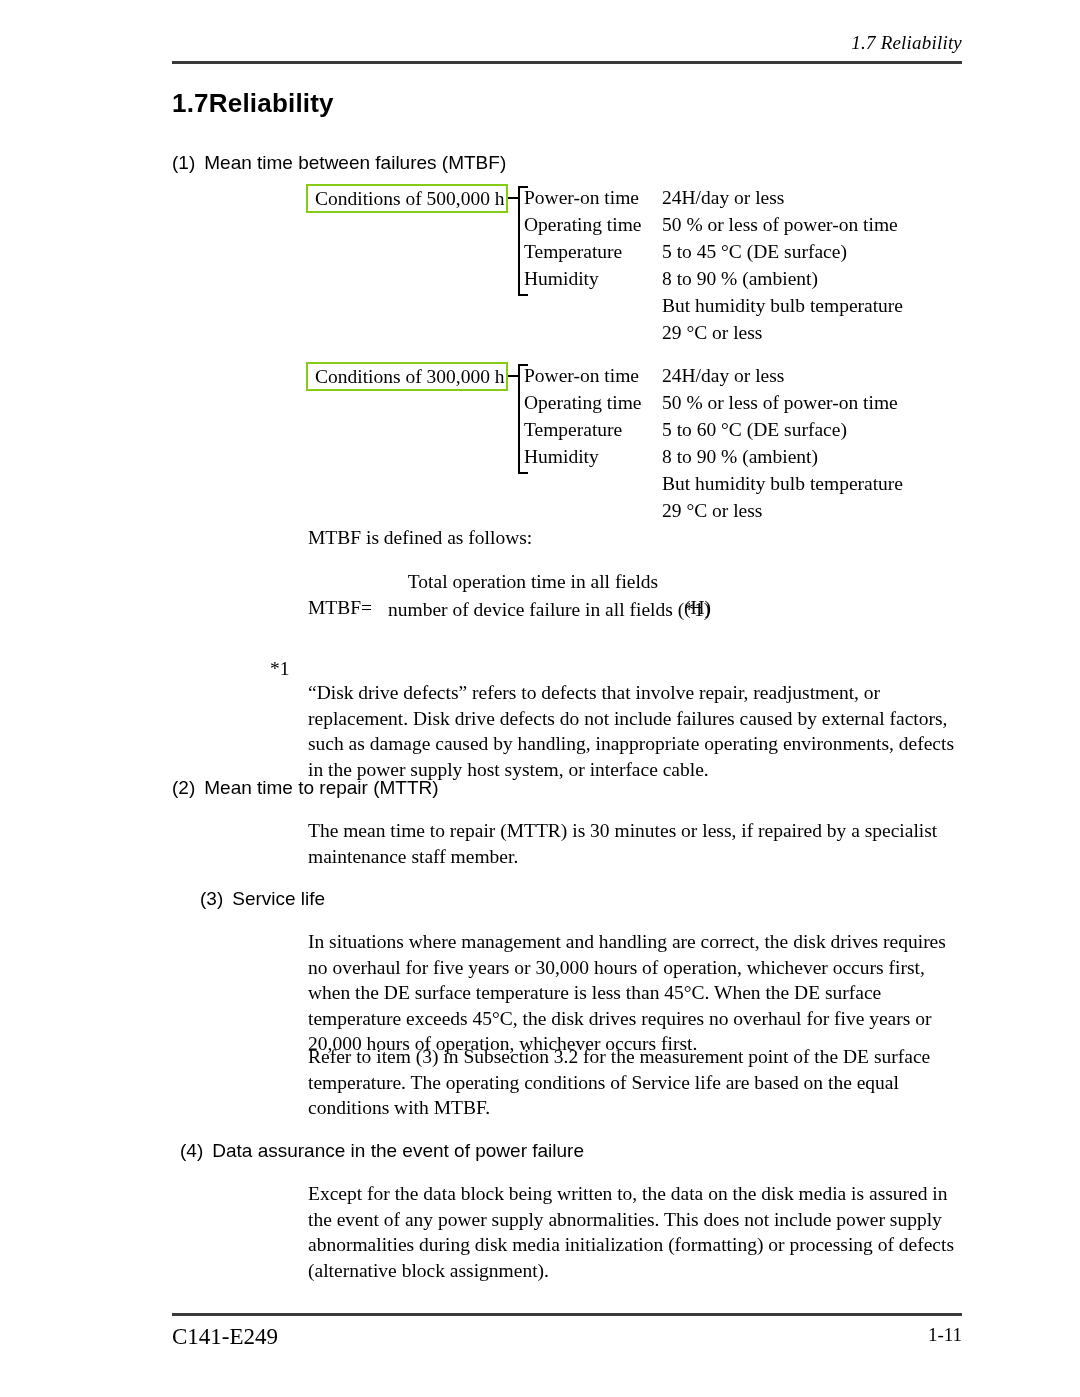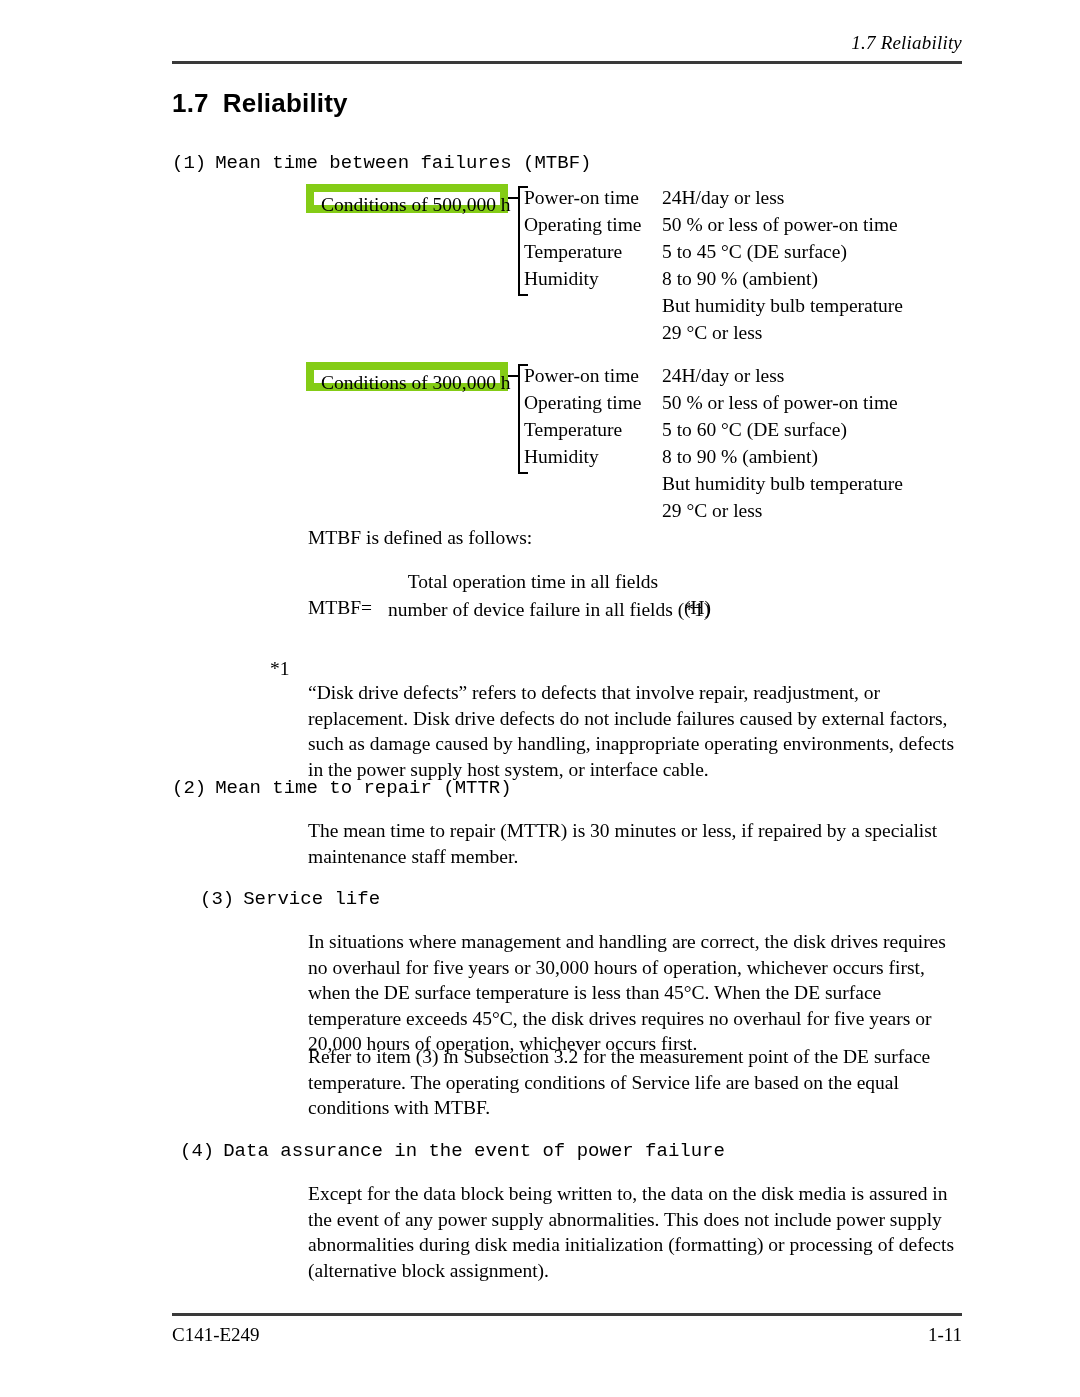--- a/index.html
+++ b/index.html
@@ -47,27 +47,27 @@
   
   .section-heading {
     position: absolute;
     left: 172px;
     top: 88px;
     font-family: "Liberation Sans", "DejaVu Sans", sans-serif;
     font-weight: bold;
     font-size: 26px;
     letter-spacing: 0.2px;
   }
-  .section-heading .num { margin-right: 14px; }
+  .section-heading .num { }
 
   
   .item-heading {
     position: absolute;
     left: 172px;
-    font-family: Liberation Mono, monospace;
+    font-family: Liberation Sans, sans-serif;
     font-size: 19px;
     white-space: nowrap;
   }
   .item-heading .lbl { margin-right: 9px; }
 
   
   .body-text {
     position: absolute;
     left: 308px;
     width: 655px;
@@ -78,21 +78,21 @@
 
   
   .cond-block { position: absolute; }
 
   .cond-box {
     position: absolute;
     left: 0px;
     top: 0px;
     width: 202px;
     height: 29px;
-    border: 8px solid #84cc16;
+    border: 2px solid #84cc16;
     box-sizing: border-box;
     font-size: 19.5px;
     line-height: 25px;
     padding-left: 7px;
     white-space: nowrap;
   }
   
   .cond-stub {
     position: absolute;
     left: 202px;
@@ -205,21 +205,21 @@
     left: 172px;
     top: 1313px;
     width: 790px;
     height: 3px;
     background: #3a3a3a;
   }
   .footer-left {
     position: absolute;
     left: 172px;
     top: 1324px;
-    font-size: 19px;
+    font-size: 23px;
     text-align: center;
   }
   .footer-right {
     position: absolute;
     left: 172px;
     top: 1324px;
     width: 790px;
     text-align: right;
     font-size: 19px;
   }

